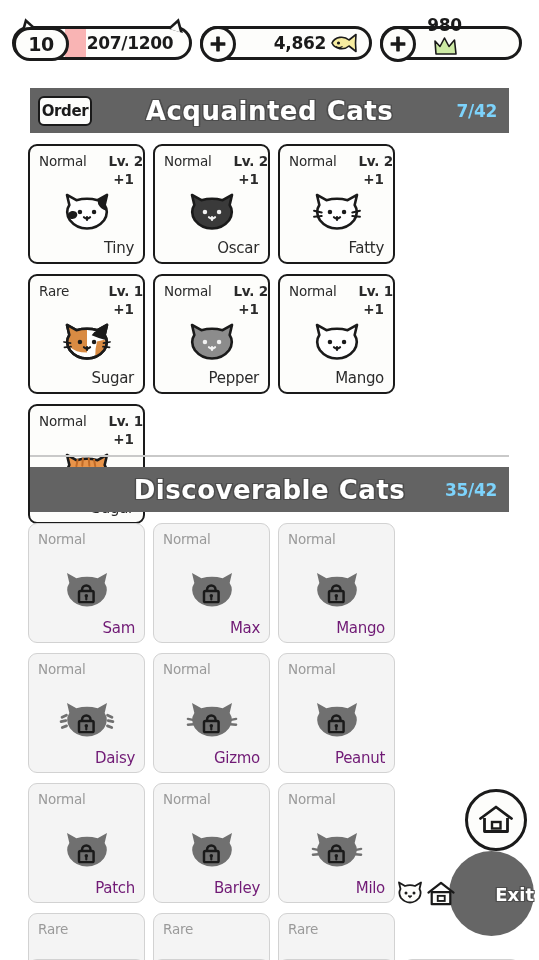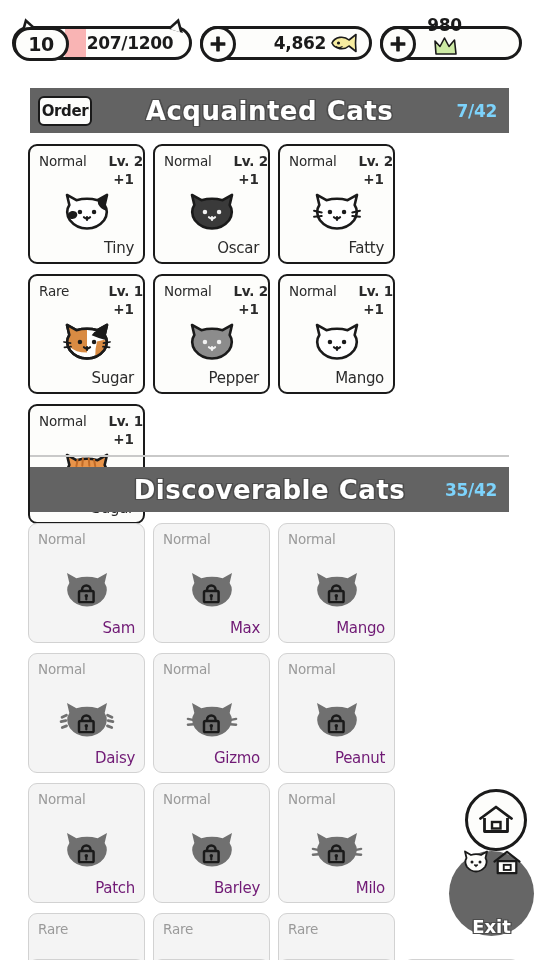--- a/index.html
+++ b/index.html
@@ -265,23 +265,23 @@
     z-index: 20;
   }
   .fab-exit {
     position: absolute;
     right: 5px;
     top: 851px;
     width: 85px; height: 85px;
     border-radius: 50%;
     background: #666666;
     display: flex;
-    flex-direction: column;
-    align-items: center;
-    justify-content: center;
+    flex-direction: row;
+    align-items: center;
+    justify-content: flex-end;
     z-index: 21;
     gap: 39px;
   }
   .fab-exit .exit-label {
     font-size: 18px;
     font-weight: 700;
     color: #ffffff;
     margin-top: 1px;
     text-shadow:
       -1.2px -1.2px 0 #4c4c4c,  1.2px -1.2px 0 #4c4c4c,

